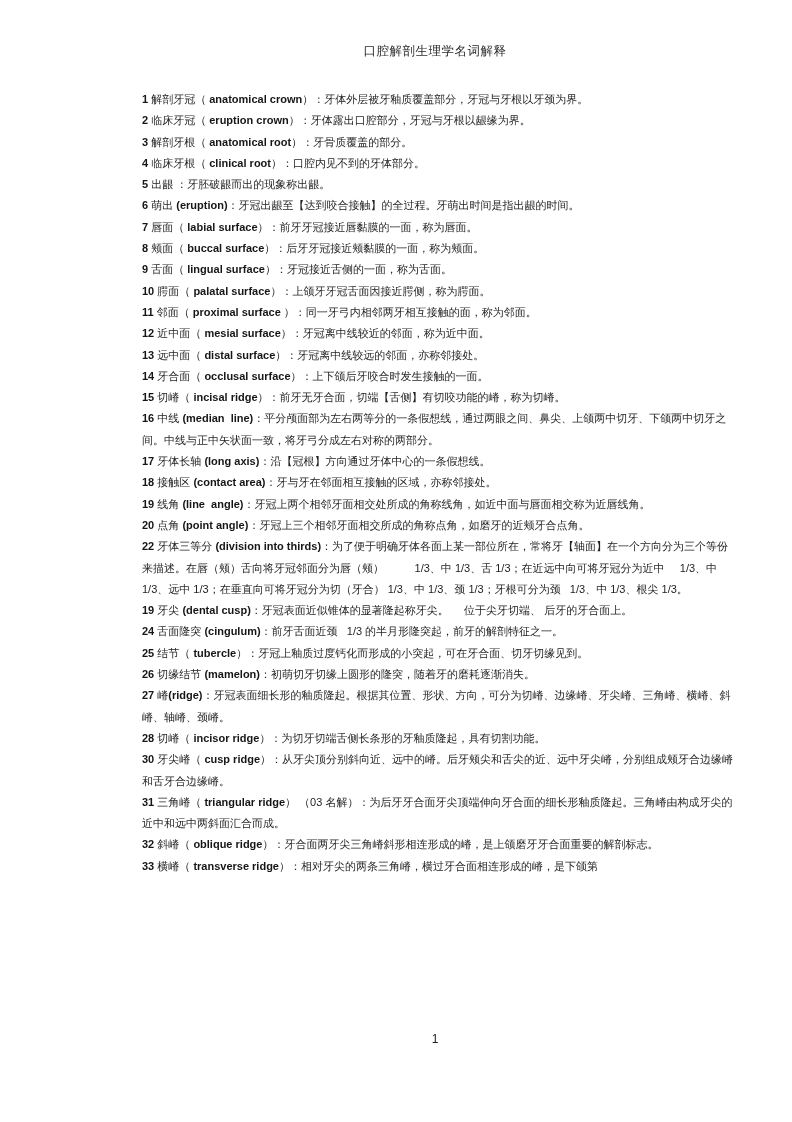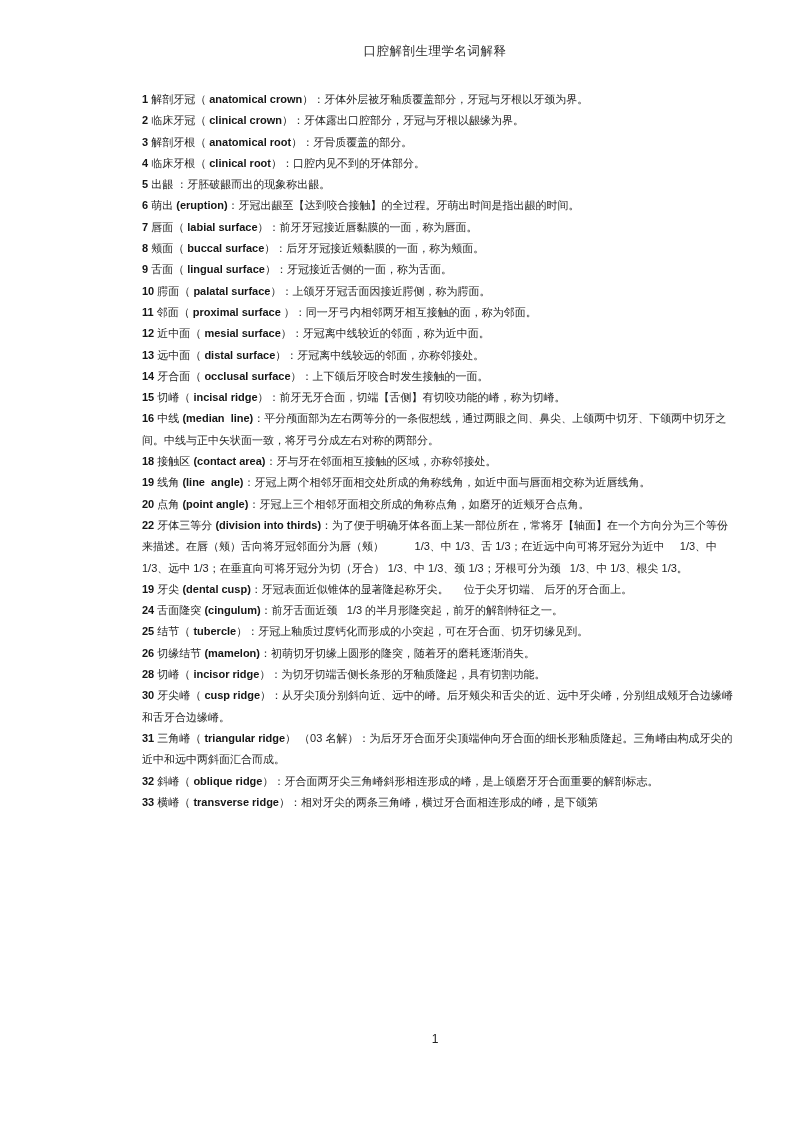--- a/index.html
+++ b/index.html
@@ -55,43 +55,45 @@
   }
 </style>
 </head>
 <body>
 
 <div class="page">
   <div class="doc-title">口腔解剖生理学名词解释</div>
 
   <div class="content">
       <p class="entry"><span class="num">1</span> <span>解剖牙冠（ </span><b>anatomical crown</b><span>）：牙体外层被牙釉质覆盖部分，牙冠与牙根以牙颈为界。</span></p>
-      <p class="entry"><span class="num">2</span> <span>临床牙冠（ </span><b>clinical crown</b><span>）：牙体露出口腔部分，牙冠与牙根以龈缘为界。</span></p>
+      <p class="entry"><span class="num">2</span> <span>临床牙冠（ </span><b>eruption crown</b><span>）：牙体露出口腔部分，牙冠与牙根以龈缘为界。</span></p>
       <p class="entry"><span class="num">3</span> <span>解剖牙根（ </span><b>anatomical root</b><span>）：牙骨质覆盖的部分。</span></p>
       <p class="entry"><span class="num">4</span> <span>临床牙根（ </span><b>clinical root</b><span>）：口腔内见不到的牙体部分。</span></p>
       <p class="entry"><span class="num">5</span> <span>出龈 ：牙胚破龈而出的现象称出龈。</span></p>
       <p class="entry"><span class="num">6</span> <span>萌出 </span><b>(eruption)</b><span>：牙冠出龈至【达到咬合接触】的全过程。牙萌出时间是指出龈的时间。</span></p>
       <p class="entry"><span class="num">7</span> <span>唇面（ </span><b>labial surface</b><span>）：前牙牙冠接近唇黏膜的一面，称为唇面。</span></p>
       <p class="entry"><span class="num">8</span> <span>颊面（ </span><b>buccal surface</b><span>）：后牙牙冠接近颊黏膜的一面，称为颊面。</span></p>
       <p class="entry"><span class="num">9</span> <span>舌面（ </span><b>lingual surface</b><span>）：牙冠接近舌侧的一面，称为舌面。</span></p>
       <p class="entry"><span class="num">10</span> <span>腭面（ </span><b>palatal surface</b><span>）：上颌牙牙冠舌面因接近腭侧，称为腭面。</span></p>
       <p class="entry"><span class="num">11</span> <span>邻面（ </span><b>proximal surface</b><span> ）：同一牙弓内相邻两牙相互接触的面，称为邻面。</span></p>
       <p class="entry"><span class="num">12</span> <span>近中面（ </span><b>mesial surface</b><span>）：牙冠离中线较近的邻面，称为近中面。</span></p>
       <p class="entry"><span class="num">13</span> <span>远中面（ </span><b>distal surface</b><span>）：牙冠离中线较远的邻面，亦称邻接处。</span></p>
       <p class="entry"><span class="num">14</span> <span>牙合面（ </span><b>occlusal surface</b><span>）：上下颌后牙咬合时发生接触的一面。</span></p>
       <p class="entry"><span class="num">15</span> <span>切嵴（ </span><b>incisal ridge</b><span>）：前牙无牙合面，切端【舌侧】有切咬功能的嵴，称为切嵴。</span></p>
       <p class="entry"><span class="num">16</span> <span>中线 </span><b>(median  line)</b><span>：平分颅面部为左右两等分的一条假想线，通过两眼之间、鼻尖、上颌两中切牙、下颌两中切牙之间。中线与正中矢状面一致，将牙弓分成左右对称的两部分。</span></p>
+      <p class="entry"><span class="num">17</span> <span>牙体长轴 </span><b>(long axis)</b><span>：沿【冠根】方向通过牙体中心的一条假想线。</span></p>
       <p class="entry"><span class="num">18</span> <span>接触区 </span><b>(contact area)</b><span>：牙与牙在邻面相互接触的区域，亦称邻接处。</span></p>
       <p class="entry"><span class="num">19</span> <span>线角 </span><b>(line  angle)</b><span>：牙冠上两个相邻牙面相交处所成的角称线角，如近中面与唇面相交称为近唇线角。</span></p>
       <p class="entry"><span class="num">20</span> <span>点角 </span><b>(point angle)</b><span>：牙冠上三个相邻牙面相交所成的角称点角，如磨牙的近颊牙合点角。</span></p>
       <p class="entry"><span class="num">22</span> <span>牙体三等分 </span><b>(division into thirds)</b><span>：为了便于明确牙体各面上某一部位所在，常将牙【轴面】在一个方向分为三个等份来描述。在唇（颊）舌向将牙冠邻面分为唇（颊）          1/3、中 1/3、舌 1/3；在近远中向可将牙冠分为近中     1/3、中 1/3、远中 1/3；在垂直向可将牙冠分为切（牙合） 1/3、中 1/3、颈 1/3；牙根可分为颈   1/3、中 1/3、根尖 1/3。</span></p>
       <p class="entry"><span class="num">19</span> <span>牙尖 </span><b>(dental cusp)</b><span>：牙冠表面近似锥体的显著隆起称牙尖。     位于尖牙切端、 后牙的牙合面上。</span></p>
       <p class="entry"><span class="num">24</span> <span>舌面隆突 </span><b>(cingulum)</b><span>：前牙舌面近颈   1/3 的半月形隆突起，前牙的解剖特征之一。</span></p>
       <p class="entry"><span class="num">25</span> <span>结节（ </span><b>tubercle</b><span>）：牙冠上釉质过度钙化而形成的小突起，可在牙合面、切牙切缘见到。</span></p>
       <p class="entry"><span class="num">26</span> <span>切缘结节 </span><b>(mamelon)</b><span>：初萌切牙切缘上圆形的隆突，随着牙的磨耗逐渐消失。</span></p>
+      <p class="entry"><span class="num">27</span> <span>嵴</span><b>(ridge)</b><span>：牙冠表面细长形的釉质隆起。根据其位置、形状、方向，可分为切嵴、边缘嵴、牙尖嵴、三角嵴、横嵴、斜嵴、轴嵴、颈嵴。</span></p>
       <p class="entry"><span class="num">28</span> <span>切嵴（ </span><b>incisor ridge</b><span>）：为切牙切端舌侧长条形的牙釉质隆起，具有切割功能。</span></p>
       <p class="entry"><span class="num">30</span> <span>牙尖嵴（ </span><b>cusp ridge</b><span>）：从牙尖顶分别斜向近、远中的嵴。后牙颊尖和舌尖的近、远中牙尖嵴，分别组成颊牙合边缘嵴和舌牙合边缘嵴。</span></p>
       <p class="entry"><span class="num">31</span> <span>三角嵴（ </span><b>triangular ridge</b><span>） （03 名解）：为后牙牙合面牙尖顶端伸向牙合面的细长形釉质隆起。三角嵴由构成牙尖的近中和远中两斜面汇合而成。</span></p>
       <p class="entry"><span class="num">32</span> <span>斜嵴（ </span><b>oblique ridge</b><span>）：牙合面两牙尖三角嵴斜形相连形成的嵴，是上颌磨牙牙合面重要的解剖标志。</span></p>
       <p class="entry"><span class="num">33</span> <span>横嵴（ </span><b>transverse ridge</b><span>）：相对牙尖的两条三角嵴，横过牙合面相连形成的嵴，是下颌第</span></p>
     </div>
 
   <div class="page-number">1</div>
 </div>
 

